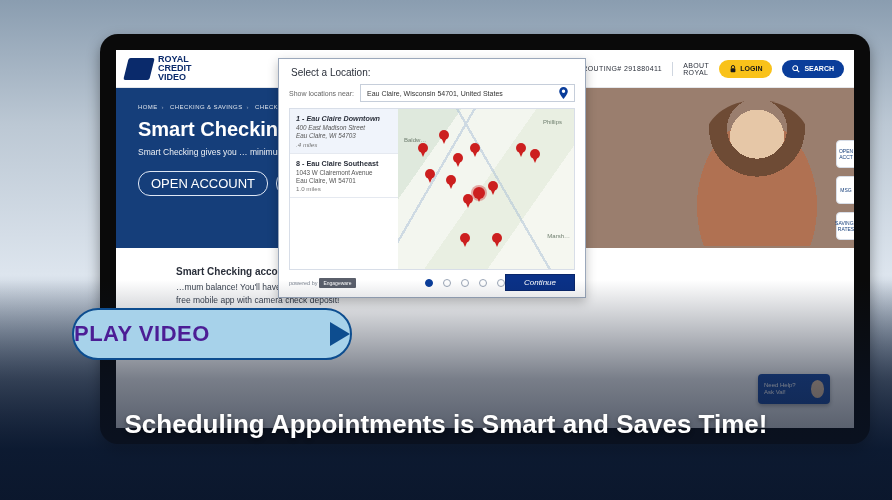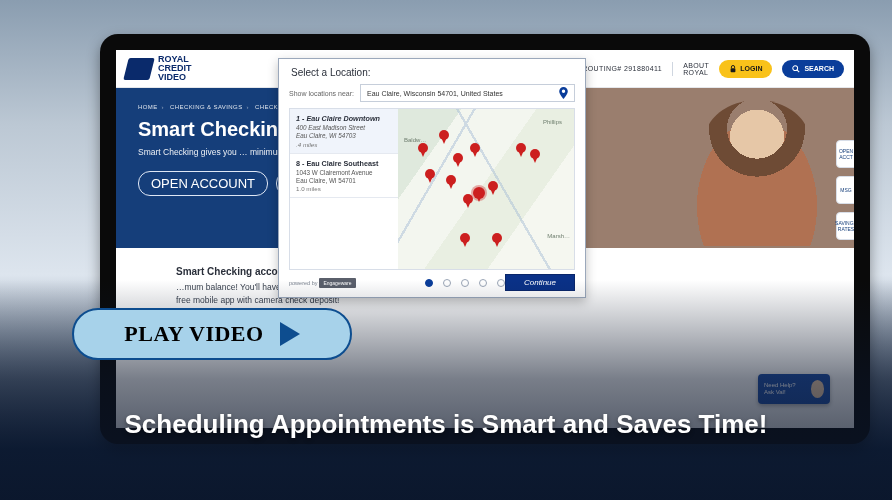--- a/index.html
+++ b/index.html
@@ -187,23 +187,22 @@
   }
 
   
   .play-pill {
     position:absolute;
     left: 72px; top: 308px;
     width: 280px; height: 52px;
     border-radius: 26px;
     background: #a7d2ea;
     border: 2px solid #0d4d8f;
-    display:flex; align-items:center; justify-content:center; gap:16px;
-    color:#000000;
-    font-family:Liberation Serif, serif;
+    display:flex; align-items:center; justify-content:space-between; gap:16px;
+    color:#4c1d95;
   }
   .play-pill .label { font-size: 22px; font-weight: 800; letter-spacing:.5px; }
   .play-pill svg { width:20px; height:24px; fill:#0d4d8f; }
 
   .caption {
     position:absolute; left:0; right:0; bottom:60px;
     text-align:center;
     color:#fff; font-size: 26px; font-weight:700;
     text-shadow: 0 2px 4px rgba(0,0,0,.4);
   }

